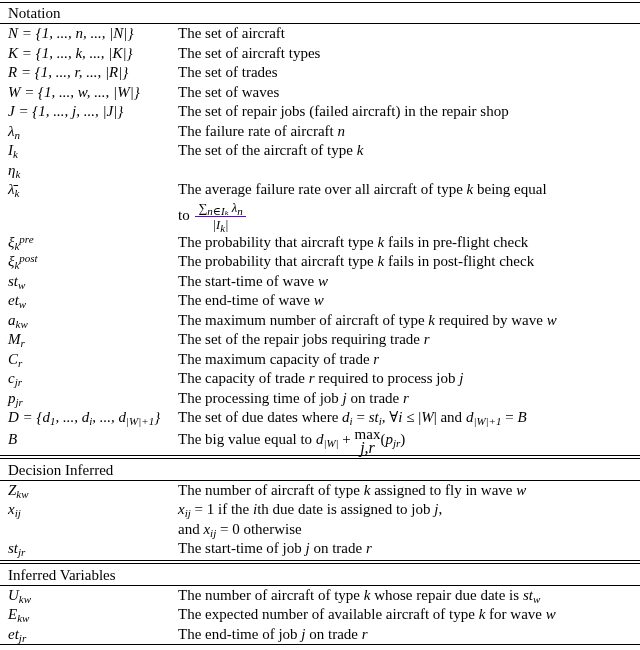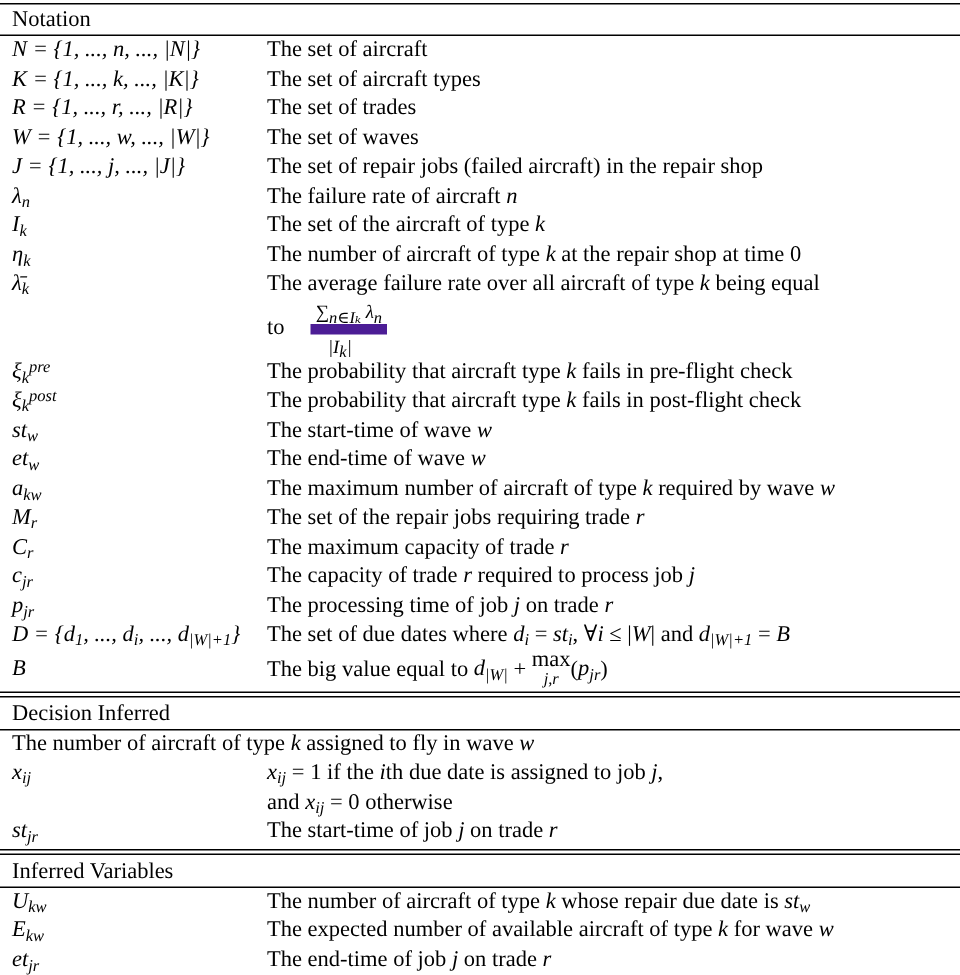--- a/index.html
+++ b/index.html
@@ -33,28 +33,28 @@
   .desc { flex: 1 1 auto; white-space: pre-line; }
   sub, sup { font-size: 11px; line-height: 0; }
   sub { vertical-align: -3px; }
   sup { vertical-align: 4px; }
   i { font-style: italic; }
   .frac {
     display: inline-block; text-align: center;
     vertical-align: middle; font-size: 12.5px;
     line-height: 14px; margin: 1px 2px;
   }
-  .fnum { display: block; border-bottom: 7px solid #4c1d95; padding: 0 3px 1px; margin-left: 12px; }
+  .fnum { display: block; border-bottom: 1px solid #4c1d95; padding: 0 3px 1px; }
   .fden { display: block; padding: 1px 3px 0; }
   .under {
     display: inline-block; text-align: center;
     vertical-align: middle; line-height: 13px;
   }
   .under .ut { display: block; font-style: normal; }
-  .under .ub { display: block; font-size: 11px; }
+  .under .ub { display: block; font-size: 16px; }
 </style>
 </head>
 <body>
 
 <div class="tbl">
   <div id="table-root">
       <div class="rule"></div>
       <div class="sec-header">Notation</div>
       <div class="rule"></div>
       <div class="row">
@@ -80,21 +80,20 @@
       <div class="row">
         <div class="sym">λ<sub>n</sub></div>
         <div class="desc">The failure rate of aircraft <i>n</i></div>
       </div>
       <div class="row">
         <div class="sym">I<sub>k</sub></div>
         <div class="desc">The set of the aircraft of type <i>k</i></div>
       </div>
       <div class="row">
         <div class="sym">η<sub>k</sub></div>
-        <div class="desc">The number of aircraft of type <i>k</i> at the repair shop at time 0</div>
       </div>
       <div class="row">
         <div class="sym">λ̄<sub>k</sub></div>
         <div class="desc">The average failure rate over all aircraft of type <i>k</i> being equal
 to <span class="frac"><span class="fnum">∑<sub><i>n∈Iₖ</i></sub> <i>λ<sub>n</sub></i></span><span class="fden"><i>|I<sub>k</sub>|</i></span></span></div>
       </div>
       <div class="row">
         <div class="sym">ξ<sub>k</sub><sup>pre</sup></div>
         <div class="desc">The probability that aircraft type <i>k</i> fails in pre-flight check</div>
       </div>
@@ -135,20 +134,21 @@
         <div class="desc">The set of due dates where <i>d<sub>i</sub></i> = <i>st<sub>i</sub></i>, ∀<i>i</i> ≤ |<i>W</i>| and <i>d<sub>|W|+1</sub></i> = <i>B</i></div>
       </div>
       <div class="row">
         <div class="sym">B</div>
         <div class="desc">The big value equal to <i>d<sub>|W|</sub></i> + <span class="under"><span class="ut">max</span><span class="ub"><i>j,r</i></span></span>(<i>p<sub>jr</sub></i>)</div>
       </div>
       <div class="rule-double"></div>
       <div class="sec-header">Decision Inferred</div>
       <div class="rule"></div>
       <div class="row">
+        <div class="sym">Z<sub>kw</sub></div>
         <div class="desc">The number of aircraft of type <i>k</i> assigned to fly in wave <i>w</i></div>
       </div>
       <div class="row">
         <div class="sym">x<sub>ij</sub></div>
         <div class="desc"><i>x<sub>ij</sub></i> = 1 if the <i>i</i>th due date is assigned to job <i>j</i>,
 and <i>x<sub>ij</sub></i> = 0 otherwise</div>
       </div>
       <div class="row">
         <div class="sym">st<sub>jr</sub></div>
         <div class="desc">The start-time of job <i>j</i> on trade <i>r</i></div>

